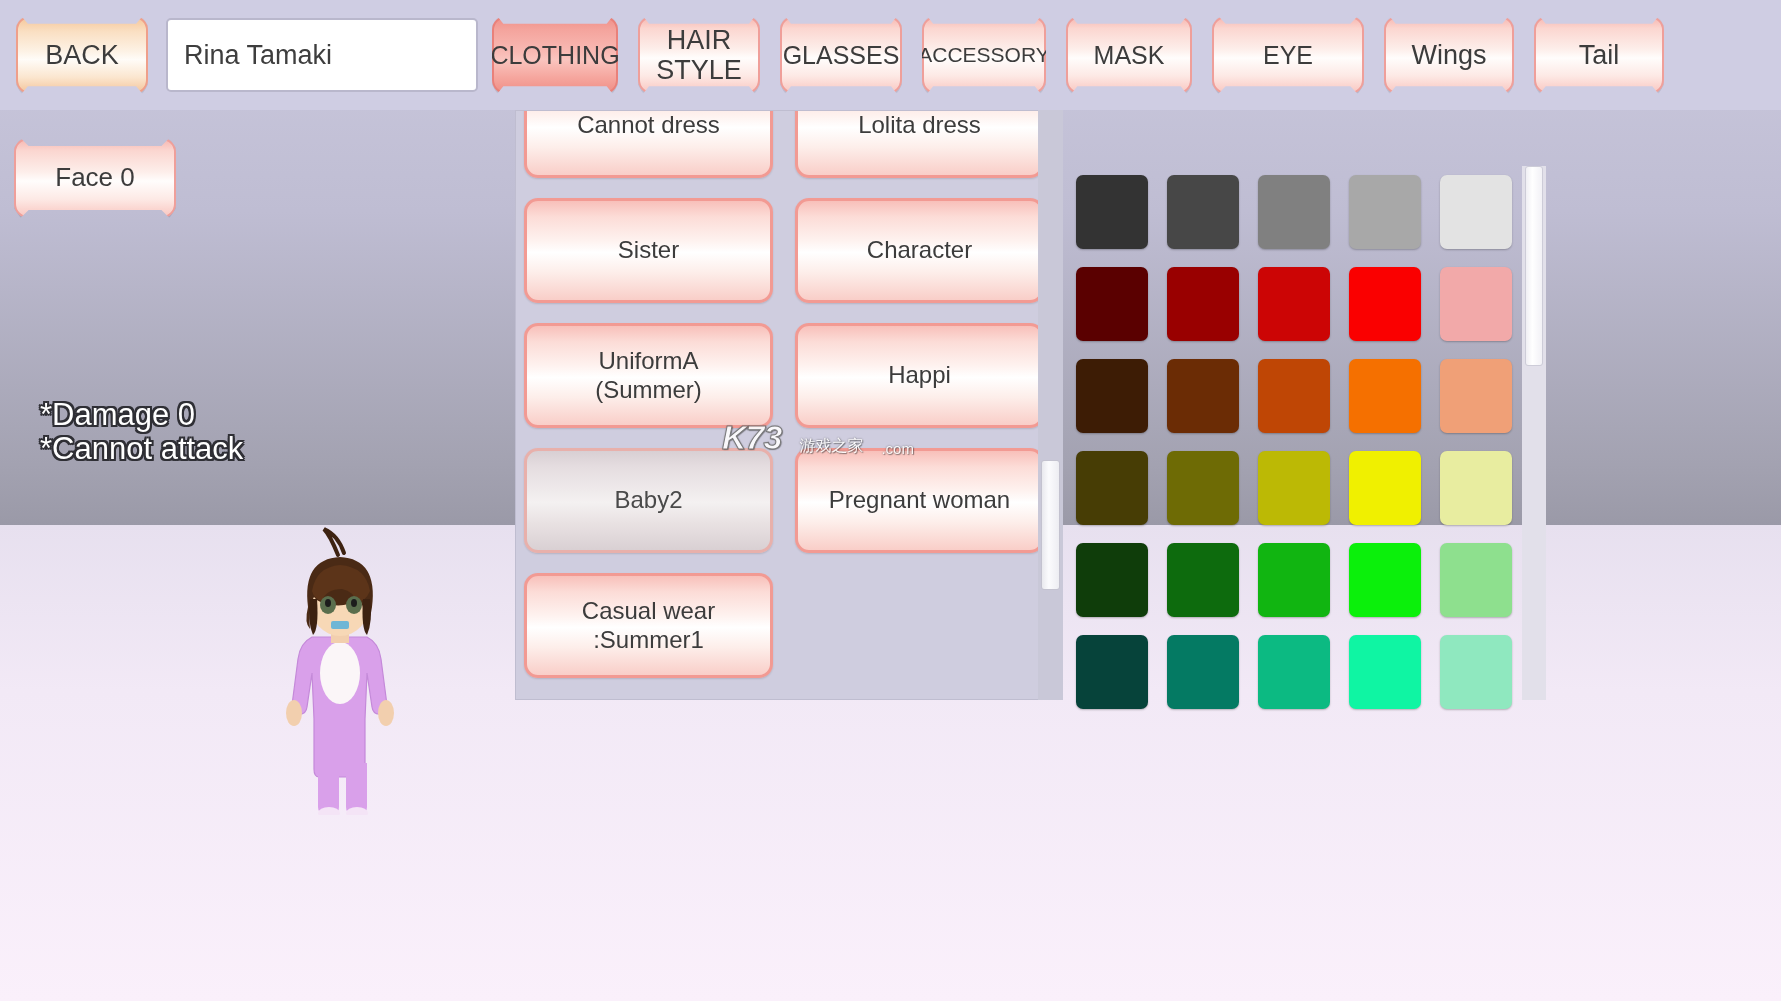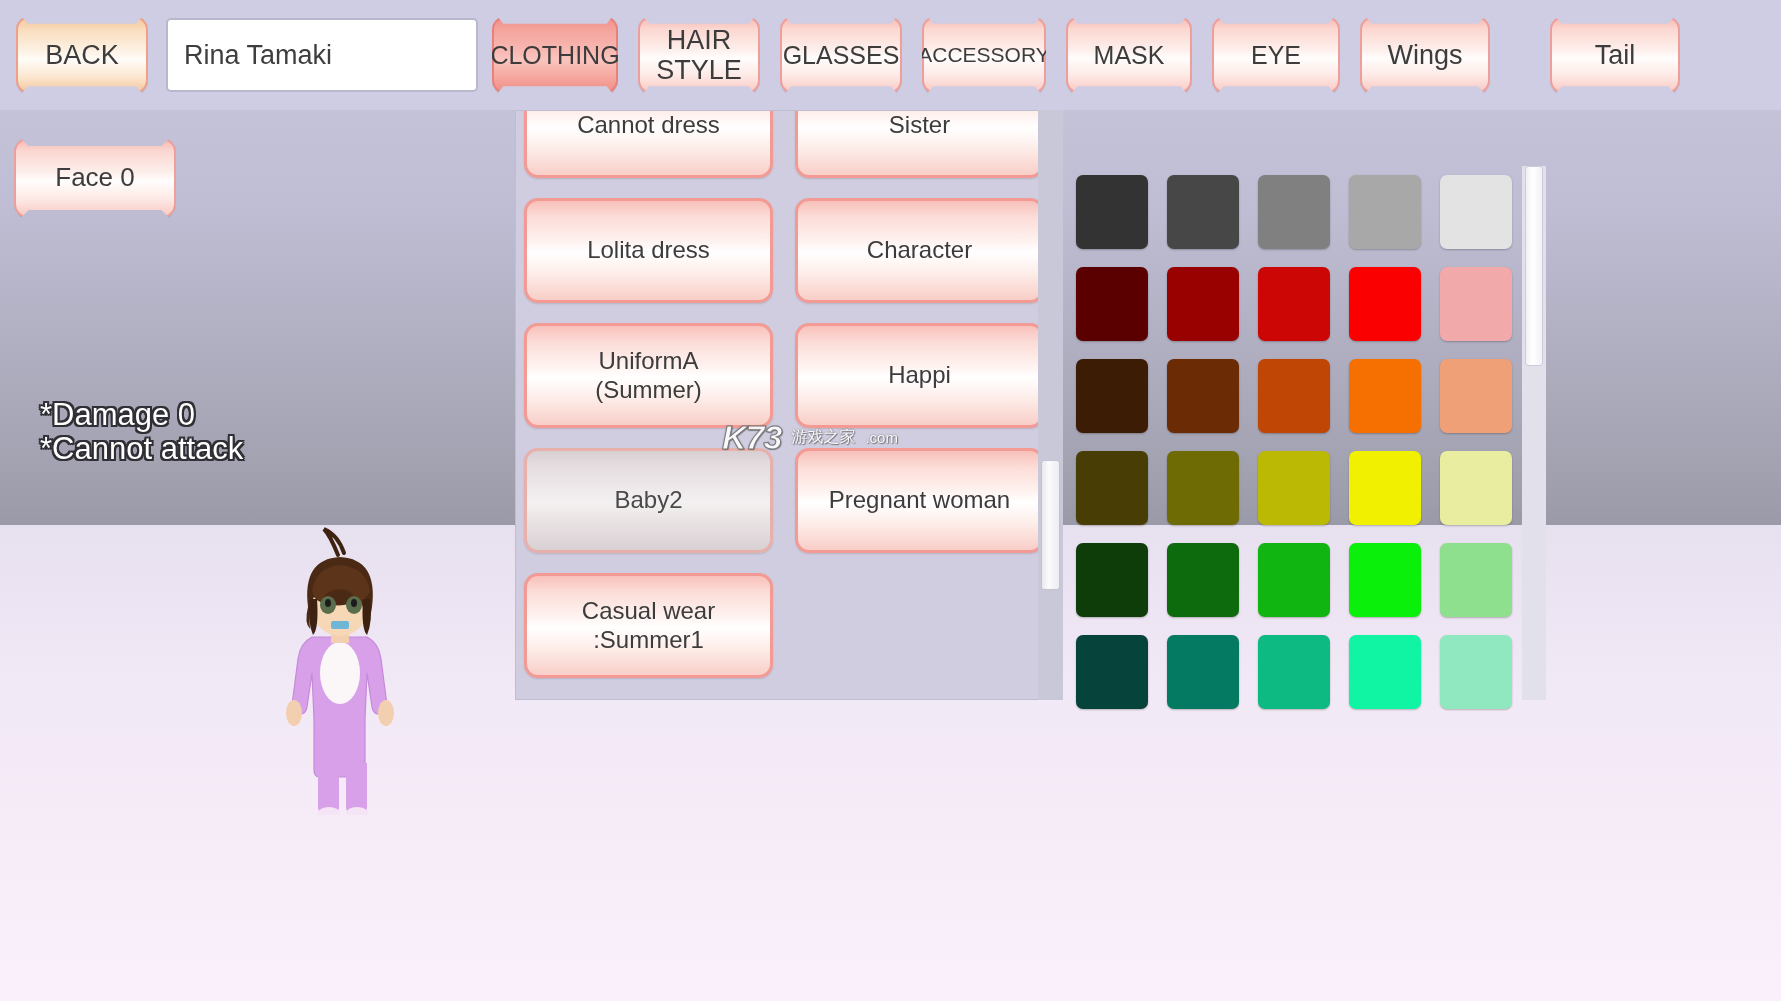--- a/index.html
+++ b/index.html
@@ -109,23 +109,23 @@
     height: 78px;
     font-size: 25px;
     padding: 0 10px;
     flex: none;
   }
   .tab.w-clothing  { width: 126px; }
   .tab.w-hairstyle { width: 122px; font-size: 27px; }
   .tab.w-glasses   { width: 122px; }
   .tab.w-accessory { width: 124px; font-size: 21px; }
   .tab.w-mask      { width: 126px; }
-  .tab.w-eye       { width: 128px; }
+  .tab.w-eye       { width: 152px; }
   .tab.w-wings     { width: 130px; font-size: 27px; }
-  .tab.w-tail      { width: 130px; font-size: 27px; margin-left: 40px; }
+  .tab.w-tail      { width: 130px; font-size: 27px; }
 
   
   .face-btn {
     position: absolute;
     left: 14px; top: 138px;
     width: 162px; height: 80px;
     font-size: 26px;
     z-index: 12;
   }
   .charchange-btn {
@@ -260,22 +260,22 @@
   .watermark {
     position: absolute;
     left: 722px; top: 418px;
     z-index: 30;
     font-size: 22px;
     color: #ffffff;
     opacity: .88;
     user-select: none;
     pointer-events: none;
     display: flex;
-    align-items: center;
-    gap: 10px;
+    align-items: flex-end;
+    gap: 18px;
     text-shadow: 0 0 2px rgba(60,60,60,.75), 1px 1px 1px rgba(60,60,60,.6);
   }
   .watermark .k73 {
     font-size: 34px;
     font-weight: bold;
     font-style: italic;
     letter-spacing: -1px;
     -webkit-text-stroke: 1px #6d6d6d;
   }
   .watermark .cn { font-size: 16px; }
@@ -350,22 +350,22 @@
 
   <div class="status-text">
     <div>*Damage 0</div>
     <div>*Cannot attack</div>
   </div>
 
 
   <div class="list-panel">
     <div class="list-grid">
         <div class="item-btn">Cannot dress</div>
+        <div class="item-btn">Lolita dress</div>
         <div class="item-btn">Sister</div>
-        <div class="item-btn">Lolita dress</div>
         <div class="item-btn">Character</div>
         <div class="item-btn">UniformA<br>(Summer)</div>
         <div class="item-btn">Happi</div>
         <div class="item-btn dim">Baby2</div>
         <div class="item-btn">Pregnant woman</div>
         <div class="item-btn">Casual wear<br>:Summer1</div>
       </div>
   </div>
 
   <div class="list-scrollbar">

